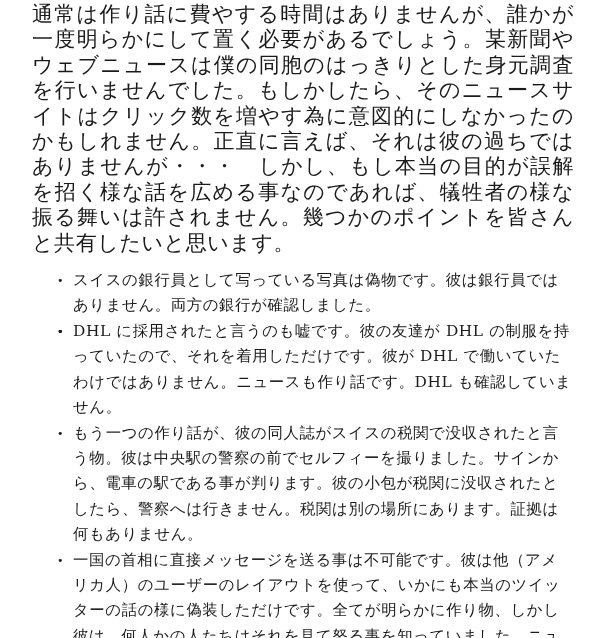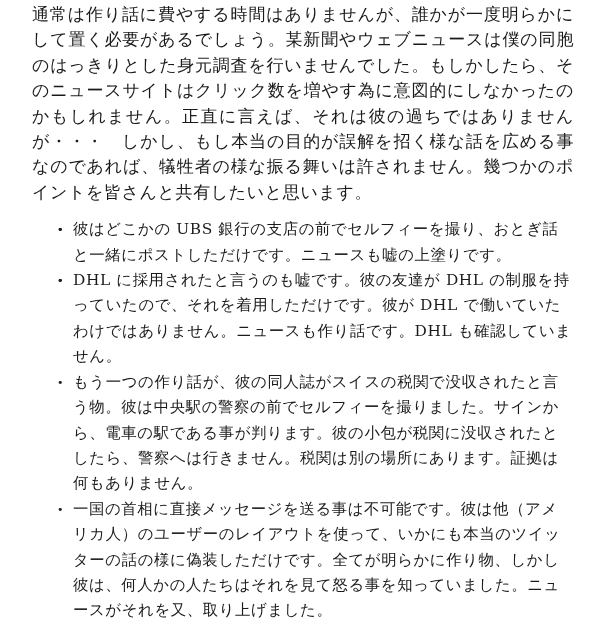--- a/index.html
+++ b/index.html
@@ -4,21 +4,21 @@
 <style>
   html, body { margin: 0; padding: 0; background: #ffffff; }
   body {
     width: 600px; height: 638px; overflow: hidden;
     font-family: "DejaVu Serif", "Liberation Serif", serif;
     color: #1a1a1a;
   }
   .doc { position: relative; padding: 2px 26px 0 32px; }
   .intro {
     margin: 0;
-    font-size: 17px;
+    font-size: 21px;
     line-height: 25.4px;
     letter-spacing: 0.6px;
     text-align: justify;
   }
   ul.points {
     list-style: none;
     margin: 12px 0 0 0;
     padding: 0 0 0 41px;
   }
   ul.points li {
@@ -33,21 +33,21 @@
     font-family: "DejaVu Sans", sans-serif;
     font-size: 11px;
   }
 </style>
 </head>
 <body>
 
 <div class="doc">
   <p class="intro">通常は作り話に費やする時間はありませんが、誰かが一度明らかにして置く必要があるでしょう。某新聞やウェブニュースは僕の同胞のはっきりとした身元調査を行いませんでした。もしかしたら、そのニュースサイトはクリック数を増やす為に意図的にしなかったのかもしれません。正直に言えば、それは彼の過ちではありませんが・・・　しかし、もし本当の目的が誤解を招く様な話を広める事なのであれば、犠牲者の様な振る舞いは許されません。幾つかのポイントを皆さんと共有したいと思います。</p>
   <ul class="points">
+    <li><span class="bullet">•</span><span>スイスの銀行員として写っている写真は偽物です。彼は銀行員ではありません。両方の銀行が確認しました。</span></li>
     <li><span class="bullet">•</span></li>
-    <li><span class="bullet">•</span><span>彼はどこかの UBS 銀行の支店の前でセルフィーを撮り、おとぎ話と一緒にポストしただけです。ニュースも嘘の上塗りです。</span></li>
     <li><span class="bullet">•</span></li>
     <li><span class="bullet">•</span><span>DHL に採用されたと言うのも嘘です。彼の友達が DHL の制服を持っていたので、それを着用しただけです。彼が DHL で働いていたわけではありません。ニュースも作り話です。DHL も確認していません。</span></li>
     <li><span class="bullet">•</span><span>もう一つの作り話が、彼の同人誌がスイスの税関で没収されたと言う物。彼は中央駅の警察の前でセルフィーを撮りました。サインから、電車の駅である事が判ります。彼の小包が税関に没収されたとしたら、警察へは行きません。税関は別の場所にあります。証拠は何もありません。</span></li>
     <li><span class="bullet">•</span><span>一国の首相に直接メッセージを送る事は不可能です。彼は他（アメリカ人）のユーザーのレイアウトを使って、いかにも本当のツイッターの話の様に偽装しただけです。全てが明らかに作り物、しかし彼は、何人かの人たちはそれを見て怒る事を知っていました。ニュースがそれを又、取り上げました。</span></li>
 
   </ul>
 </div>
 
 </body></html>

